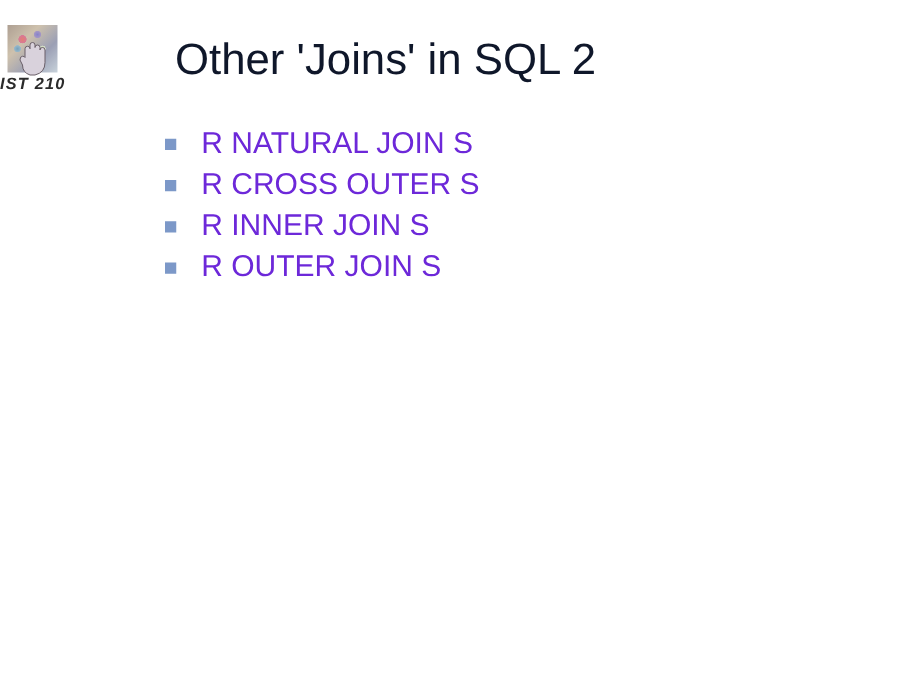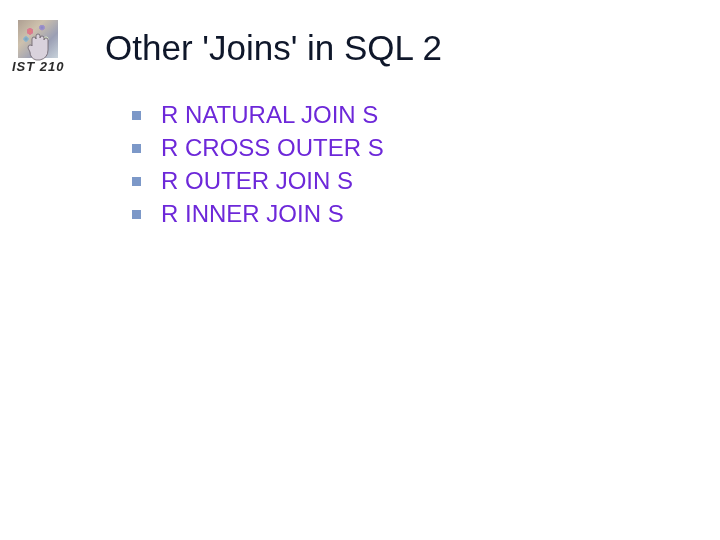--- a/index.html
+++ b/index.html
@@ -12,21 +12,22 @@
       height: 540px;
       background: #ffffff;
       font-family: Verdana, Arial, sans-serif;
       position: relative;
       overflow: hidden;
     }
     .header-row {
       display: flex;
       align-items: center;
       padding-top: 20px;
-      padding-left: 12px;
+      padding-left: 0;
+      gap: 47px;
     }
     .logo-area {
       width: 75px;
       height: 55px;
       position: relative;
       margin-right: 18px;
     }
     .logo-bg {
       position: absolute;
       left: 6px;
@@ -114,19 +115,19 @@
   <div class="bullet-row">
     <div class="bullet"></div>
     <div class="item-text">R NATURAL JOIN S</div>
   </div>
   <div class="bullet-row">
     <div class="bullet"></div>
     <div class="item-text">R CROSS OUTER S</div>
   </div>
   <div class="bullet-row">
     <div class="bullet"></div>
-    <div class="item-text">R OUTER JOIN S</div>
+    <div class="item-text">R INNER JOIN S</div>
   </div>
   <div class="bullet-row">
     <div class="bullet"></div>
-    <div class="item-text">R INNER JOIN S</div>
+    <div class="item-text">R OUTER JOIN S</div>
   </div>
 </div>
 
 </body></html>

